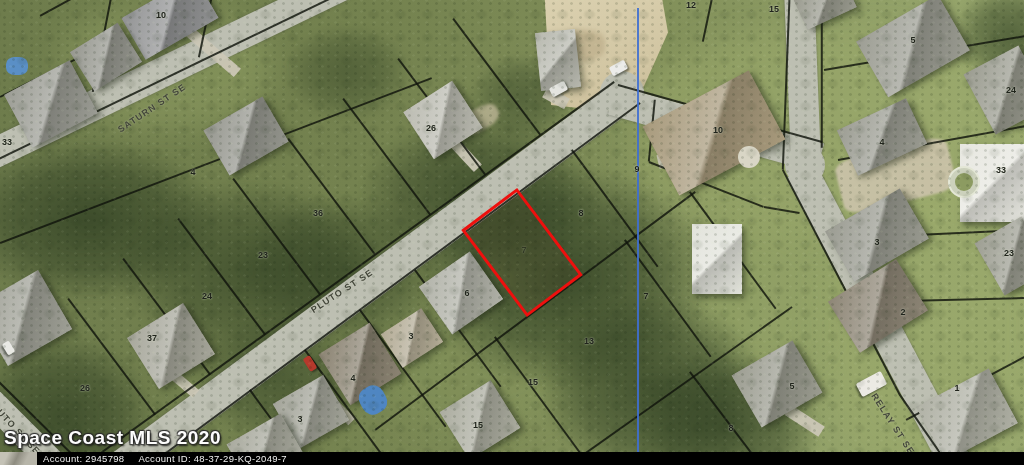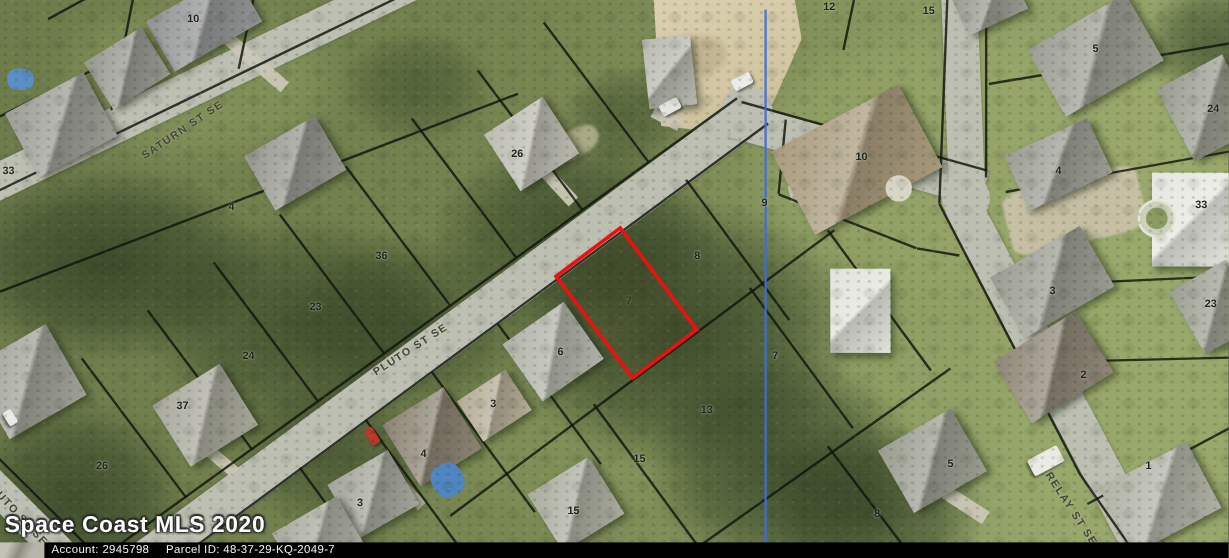--- a/index.html
+++ b/index.html
@@ -234,17 +234,17 @@
 
   <div class="watermark">Space Coast MLS 2020</div>
 
   <div class="footer-corner"></div>
   <div class="footer-bar">
     <span>
       <span>Account:</span>
       <span>2945798</span>
     </span>
     <span>
-      <span>Parcel ID:</span>
+      <span>Account ID:</span>
       <span>48-37-29-KQ-2049-7</span>
     </span>
   </div>
 </div>
 
 </body></html>

